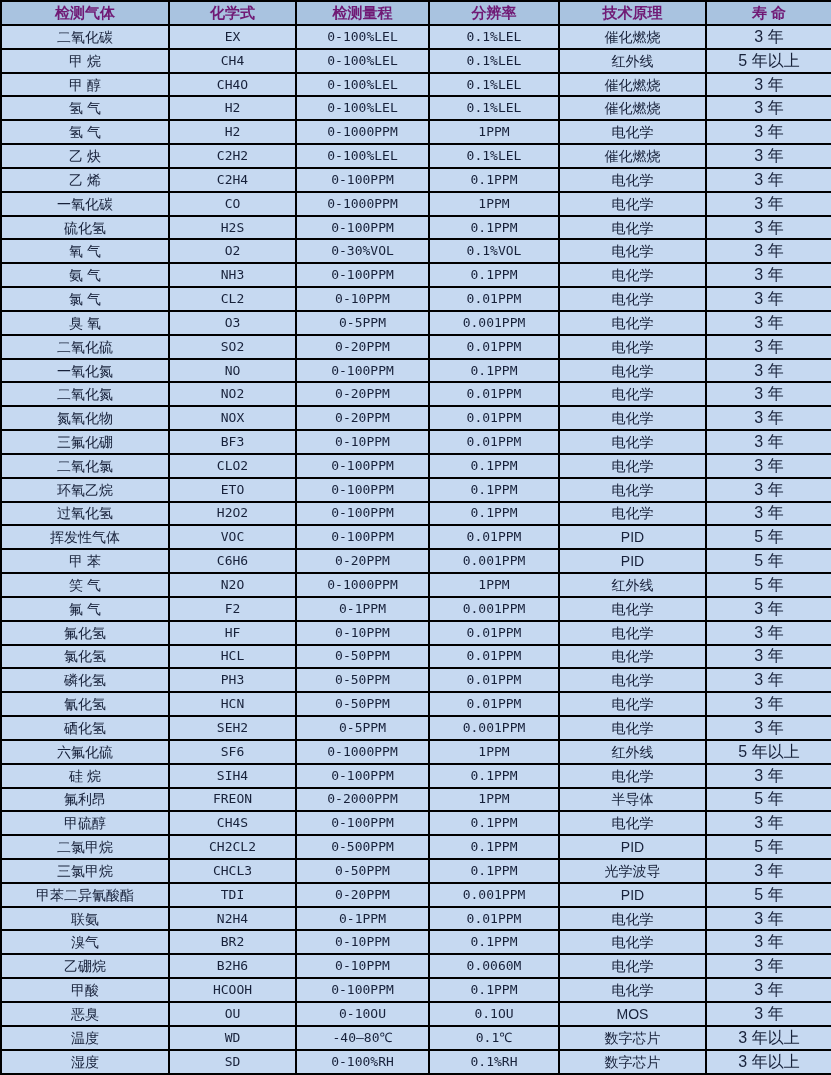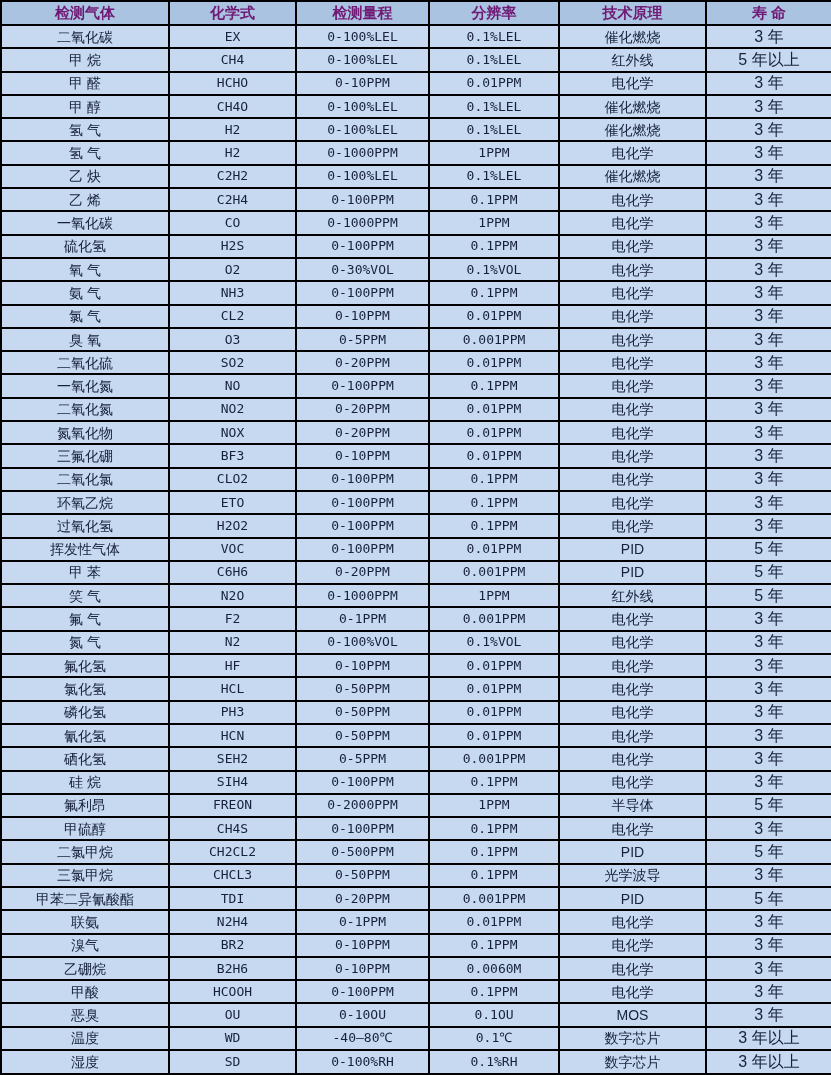--- a/index.html
+++ b/index.html
@@ -69,28 +69,20 @@
         </tr>
         <tr>
           <td>甲 烷</td>
           <td class="mono">CH4</td>
           <td class="mono">0-100%LEL</td>
           <td class="mono">0.1%LEL</td>
           <td>红外线</td>
           <td class="life">5 年以上</td>
         </tr>
         <tr>
-          <td>甲 醛</td>
-          <td class="mono">HCHO</td>
-          <td class="mono">0-10PPM</td>
-          <td class="mono">0.01PPM</td>
-          <td>电化学</td>
-          <td class="life">3 年</td>
-        </tr>
-        <tr>
           <td>甲 醇</td>
           <td class="mono">CH4O</td>
           <td class="mono">0-100%LEL</td>
           <td class="mono">0.1%LEL</td>
           <td>催化燃烧</td>
           <td class="life">3 年</td>
         </tr>
         <tr>
           <td>氢 气</td>
           <td class="mono">H2</td>
@@ -261,28 +253,20 @@
         </tr>
         <tr>
           <td>氟 气</td>
           <td class="mono">F2</td>
           <td class="mono">0-1PPM</td>
           <td class="mono">0.001PPM</td>
           <td>电化学</td>
           <td class="life">3 年</td>
         </tr>
         <tr>
-          <td>氮 气</td>
-          <td class="mono">N2</td>
-          <td class="mono">0-100%VOL</td>
-          <td class="mono">0.1%VOL</td>
-          <td>电化学</td>
-          <td class="life">3 年</td>
-        </tr>
-        <tr>
           <td>氟化氢</td>
           <td class="mono">HF</td>
           <td class="mono">0-10PPM</td>
           <td class="mono">0.01PPM</td>
           <td>电化学</td>
           <td class="life">3 年</td>
         </tr>
         <tr>
           <td>氯化氢</td>
           <td class="mono">HCL</td>
@@ -307,20 +291,28 @@
           <td>电化学</td>
           <td class="life">3 年</td>
         </tr>
         <tr>
           <td>硒化氢</td>
           <td class="mono">SEH2</td>
           <td class="mono">0-5PPM</td>
           <td class="mono">0.001PPM</td>
           <td>电化学</td>
           <td class="life">3 年</td>
+        </tr>
+        <tr>
+          <td>六氟化硫</td>
+          <td class="mono">SF6</td>
+          <td class="mono">0-1000PPM</td>
+          <td class="mono">1PPM</td>
+          <td>红外线</td>
+          <td class="life">5 年以上</td>
         </tr>
         <tr>
           <td>硅 烷</td>
           <td class="mono">SIH4</td>
           <td class="mono">0-100PPM</td>
           <td class="mono">0.1PPM</td>
           <td>电化学</td>
           <td class="life">3 年</td>
         </tr>
         <tr>

